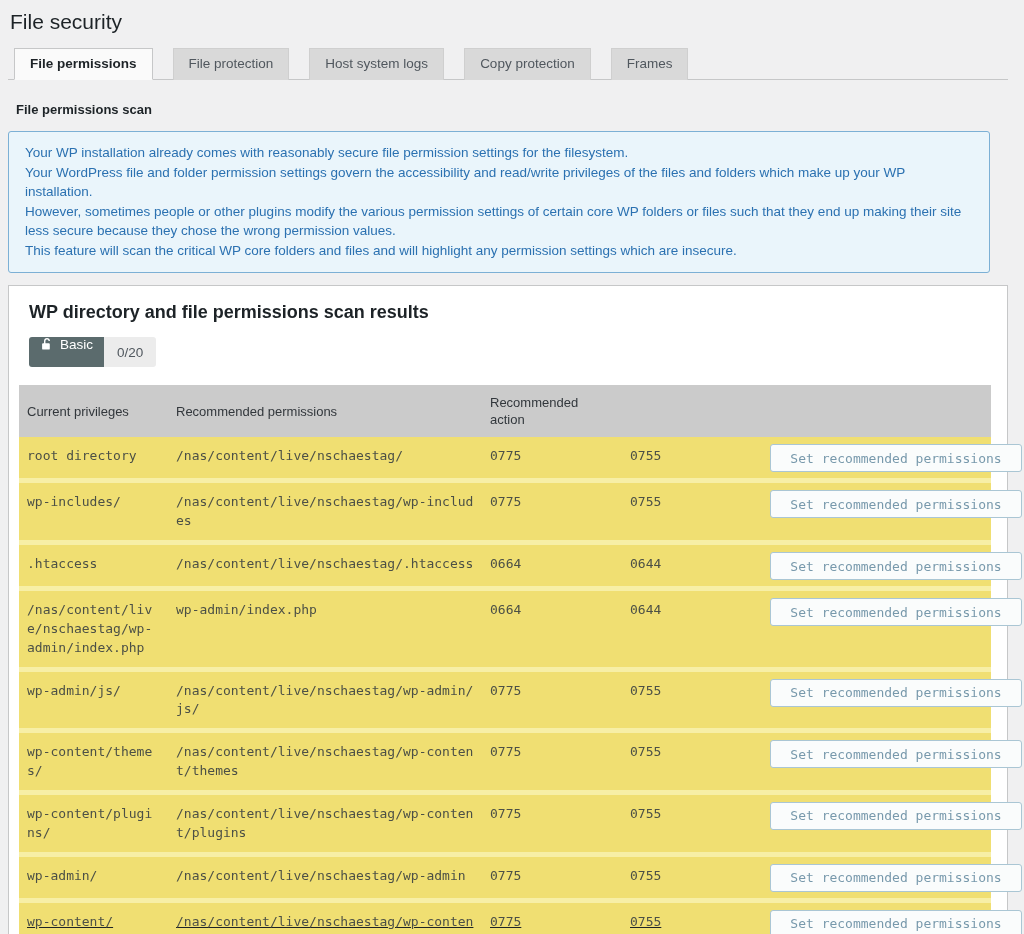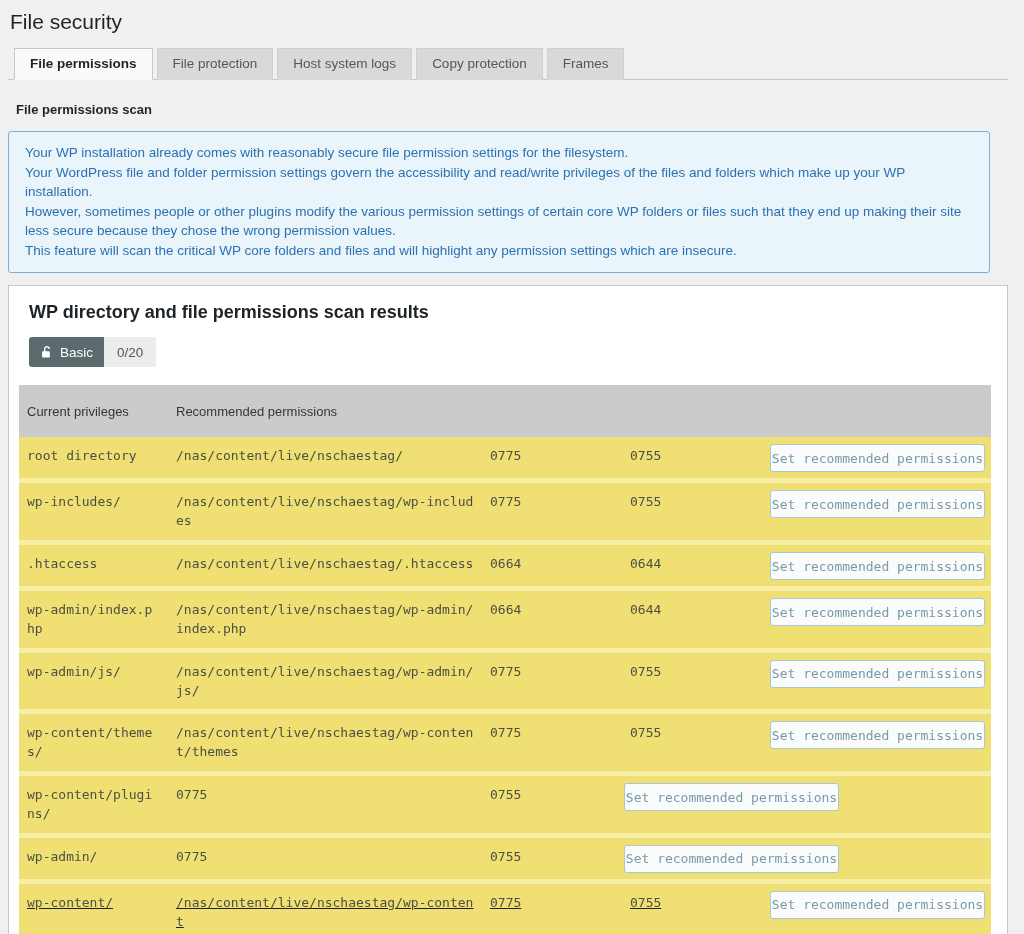--- a/index.html
+++ b/index.html
@@ -8,21 +8,21 @@
     background:#f0f0f1;
     font-family:"Liberation Sans", sans-serif;
     color:#1d2327;
     overflow:hidden;
   }
   .wrap { width:1008px; padding:10px 0 0 8px; }
 
   h1.page-title { font-size:21px; font-weight:400; color:#1d2327; padding-left:2px; }
 
   
-  .nav-tabs { margin-top:14px; padding-left:6px; border-bottom:1px solid #c6c7c8; display:flex; gap:4px; }
+  .nav-tabs { margin-top:14px; padding-left:6px; border-bottom:1px solid #c6c7c8; display:flex; gap:20px; }
   .nav-tab {
     font-size:13.5px; color:#50575e; background:#d9d9d9;
     border:1px solid #cfcfcf; border-bottom:none;
     padding:7px 15px 8px; cursor:pointer; white-space:nowrap;
     margin-bottom:-1px;
   }
   .nav-tab.active {
     background:#fafafa; color:#1d2327; font-weight:700;
     border-color:#c6c7c8; border-bottom:1px solid #fafafa;
   }
@@ -39,21 +39,21 @@
 
   
   .card {
     margin-top:12px; width:1000px; background:#fff;
     border:1px solid #c6c7c8; padding:16px 18px 26px 10px;
   }
   h3.card-heading { font-size:18px; font-weight:700; margin-left:10px; color:#1d2327; }
 
   .feature-badge { display:inline-flex; height:30px; margin:14px 0 18px 10px; font-size:13.5px; }
   .badge-level {
-    background:#5b6b6d; color:#fff; display:flex; align-items:center; gap:6px;
+    background:#5b6b6d; color:#fff; display:flex; align-items:flex-start; gap:6px;
     padding:0 11px; border-radius:3px 0 0 3px; cursor:pointer;
   }
   .badge-count {
     background:#ececec; color:#50575e; display:flex; align-items:center;
     padding:0 13px; border-radius:0 3px 3px 0;
   }
 
   
   .tbl { width:972px; }
   .grid-row { display:grid; grid-template-columns:149px 314px 140px 146px auto; }
@@ -63,21 +63,21 @@
   .tbl-row { background:#f0df72; margin-bottom:5px; align-items:start; }
   .tbl-row:last-child { margin-bottom:12px;text-decoration:underline; }
   .tbl-row .cell {
     font-family:"DejaVu Sans Mono", monospace; font-size:13px; color:#4c5046;
     padding:10px 8px 9px; line-height:1.45; word-break:break-all;
   }
   .tbl-row .cell.action-cell { padding:7px 4px 6px 2px; }
   .set-perms-btn {
     font-family:"DejaVu Sans Mono", monospace; font-size:13px; color:#7899ac;
     background:#fafcfc; border:1px solid #aac6d4; border-radius:3px;
-    width:215px; height:28px; cursor:pointer; white-space:nowrap;
+    width:252px; height:28px; cursor:pointer; white-space:nowrap;
   }
 </style>
 </head>
 <body>
 
 <div class="wrap">
 
   <h1 class="page-title">File security</h1>
 
   <div class="nav-tabs">
@@ -109,20 +109,21 @@
         </span>
         <span>Basic</span>
       </span>
       <span class="badge-count">0/20</span>
     </div>
 
     <div class="tbl">
       <div class="grid-row tbl-head">
         <div class="cell">Current privileges</div>
         <div class="cell">Recommended permissions</div>
+        <div class="cell">Recommended action</div>
       </div>
 
       <div class="tbl-body" id="tbl-body">
   <div class="grid-row tbl-row">
     <div class="cell">root directory</div>
     <div class="cell">/nas/content/live/nschaestag/</div>
     <div class="cell">0775</div>
     <div class="cell">0755</div>
     <div class="cell action-cell">
       <button class="set-perms-btn">Set recommended permissions</button>
@@ -143,22 +144,22 @@
     <div class="cell">.htaccess</div>
     <div class="cell">/nas/content/live/nschaestag/.htaccess</div>
     <div class="cell">0664</div>
     <div class="cell">0644</div>
     <div class="cell action-cell">
       <button class="set-perms-btn">Set recommended permissions</button>
     </div>
   </div>
 
   <div class="grid-row tbl-row">
+    <div class="cell">/nas/content/live/nschaestag/wp-admin/index.php</div>
     <div class="cell">wp-admin/index.php</div>
-    <div class="cell">/nas/content/live/nschaestag/wp-admin/index.php</div>
     <div class="cell">0664</div>
     <div class="cell">0644</div>
     <div class="cell action-cell">
       <button class="set-perms-btn">Set recommended permissions</button>
     </div>
   </div>
 
   <div class="grid-row tbl-row">
     <div class="cell">wp-admin/js/</div>
     <div class="cell">/nas/content/live/nschaestag/wp-admin/js/</div>
@@ -174,29 +175,31 @@
     <div class="cell">/nas/content/live/nschaestag/wp-content/themes</div>
     <div class="cell">0775</div>
     <div class="cell">0755</div>
     <div class="cell action-cell">
       <button class="set-perms-btn">Set recommended permissions</button>
     </div>
   </div>
 
   <div class="grid-row tbl-row">
     <div class="cell">wp-content/plugins/</div>
+    <div class="cell">/nas/content/live/nschaestag/wp-content/plugins</div>
     <div class="cell">0775</div>
     <div class="cell">0755</div>
     <div class="cell action-cell">
       <button class="set-perms-btn">Set recommended permissions</button>
     </div>
   </div>
 
   <div class="grid-row tbl-row">
     <div class="cell">wp-admin/</div>
+    <div class="cell">/nas/content/live/nschaestag/wp-admin</div>
     <div class="cell">0775</div>
     <div class="cell">0755</div>
     <div class="cell action-cell">
       <button class="set-perms-btn">Set recommended permissions</button>
     </div>
   </div>
 
   <div class="grid-row tbl-row">
     <div class="cell">wp-content/</div>
     <div class="cell">/nas/content/live/nschaestag/wp-content</div>

